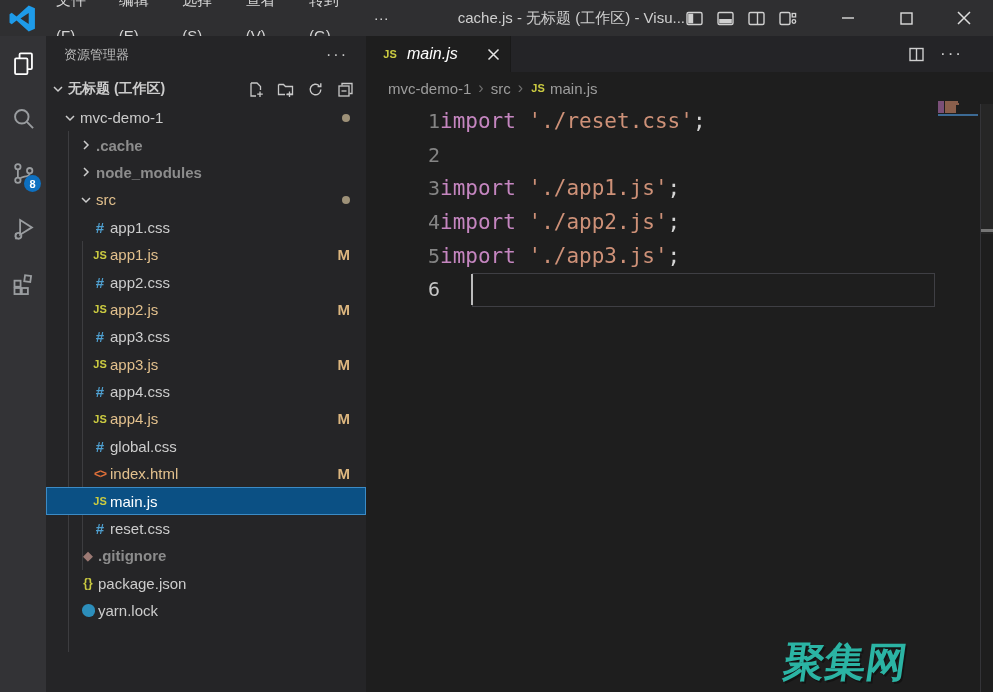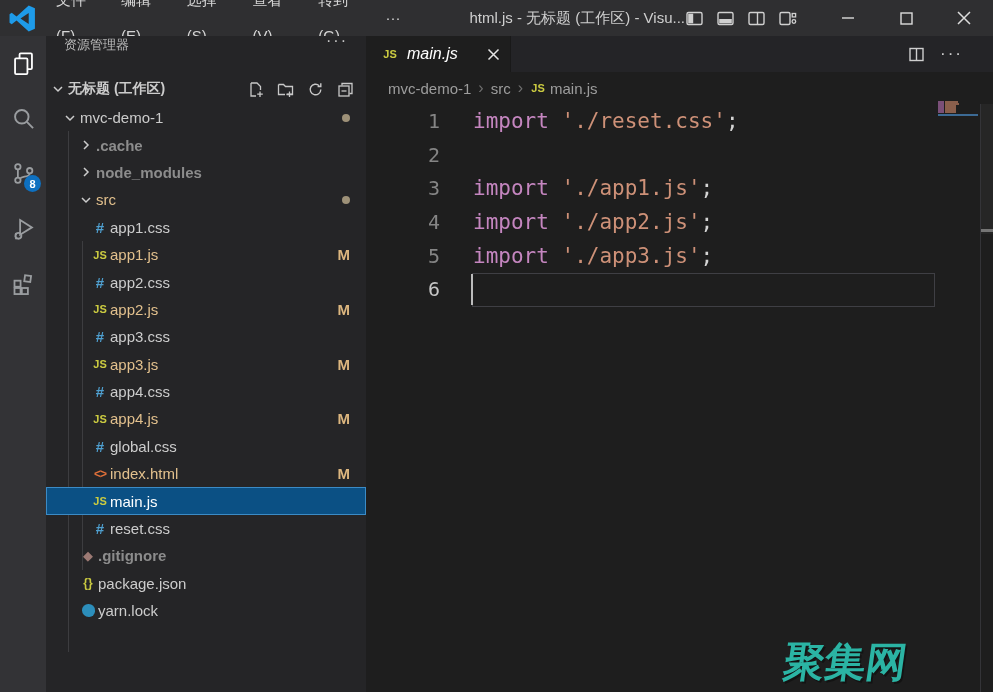--- a/index.html
+++ b/index.html
@@ -20,21 +20,21 @@
   .win-controls{display:flex;height:36px;}
   .win-btn{width:58px;height:36px;display:flex;align-items:center;justify-content:center;}
   
   .activitybar{position:absolute;left:0;top:36px;width:46px;height:656px;background:#333336;}
   .ab-item{width:46px;height:55px;display:flex;align-items:center;justify-content:center;position:relative;}
   .ab-badge{position:absolute;right:5px;bottom:9px;min-width:17px;height:17px;border-radius:9px;
             background:#0e70c0;color:#fff;font-size:11px;font-weight:bold;display:flex;
             align-items:center;justify-content:center;padding:0 3px;}
   
   .sidebar{position:absolute;left:46px;top:36px;width:320px;height:656px;background:#252527;overflow:hidden;}
-  .sb-title-row{height:38px;display:flex;align-items:flex-start;padding:0 18px;}
+  .sb-title-row{height:38px;display:flex;align-items:center;padding:0 18px;}
   .sb-title{font-size:13px;color:#bbbbbb;}
   .sb-more{margin-left:auto;color:#c5c5c5;font-size:16px;letter-spacing:2px;line-height:10px;cursor:pointer;}
   .sb-section{height:30px;display:flex;align-items:center;padding:0 12px 0 4px;}
   .sb-section-label{font-size:14px;font-weight:bold;color:#cccccc;margin-left:2px;}
   .sb-actions{margin-left:auto;display:flex;align-items:center;gap:13px;}
   .sb-actions svg{display:block;cursor:pointer;}
   .tree{position:relative;}
   .guide{position:absolute;width:1px;background:#3d3d40;}
   .trow{height:27.4px;display:flex;align-items:center;font-size:15px;cursor:pointer;position:relative;}
   .trow .chev{flex:none;width:18px;height:16px;display:flex;align-items:center;}
@@ -63,21 +63,21 @@
   .ed-actions{margin-left:auto;display:flex;align-items:center;gap:15px;padding-right:30px;}
   .ed-actions .dots{color:#cfcfcf;font-size:17px;letter-spacing:2px;cursor:pointer;}
   .breadcrumb{height:32px;display:flex;align-items:center;padding-left:22px;font-size:15px;color:#9d9d9d;}
   .bc-sep{margin:0 7px;color:#6f6f6f;font-size:16px;}
   .bc-item{cursor:pointer;}
   .breadcrumb .fi{width:16px;margin-right:4px;}
   .code-area{position:relative;height:588px;font-family:"DejaVu Sans Mono","Liberation Mono",monospace;}
   .code-line{height:33.7px;display:flex;align-items:center;font-size:21px;position:relative;}
   .ln{width:74px;text-align:right;color:#858585;font-size:20px;flex:none;}
   .code-line.current .ln{color:#c6c6c6;}
-  .txt{margin-left:33px;white-space:pre;}
+  .txt{white-space:pre;}
   .kw{color:#c586c0;}
   .str{color:#ce9178;}
   .pn{color:#d4d4d4;}
   .cur-line-box{position:absolute;left:106px;top:168.5px;width:463px;height:34.2px;
                 border:1px solid #3f3f44;pointer-events:none;}
   .cursor{position:absolute;left:105px;top:170px;width:2px;height:31px;background:#bcbcbc;}
   .minimap{position:absolute;left:572px;top:-3px;width:40px;}
   .mm-row{height:2px;display:flex;margin-bottom:0;}
   .mm-kw{height:2px;background:#7a4f78;margin-right:1px;}
   .mm-str{height:2px;background:#8a5f4c;}
@@ -101,21 +101,21 @@
       <path fill="#1e9be9" fill-rule="evenodd" d="M96 12 L73 2 L28 43 L10 29 L2 34 L2 66 L10 71 L28 57 L73 98 L96 88 Z M73 30 L42.5 50 L73 70 Z"></path>
     </svg>
     <div class="menus">
       <span class="menu-item">文件(F)</span>
       <span class="menu-item">编辑(E)</span>
       <span class="menu-item">选择(S)</span>
       <span class="menu-item">查看(V)</span>
       <span class="menu-item">转到(G)</span>
       <span class="menu-item">···</span>
     </div>
-    <span class="win-title">html.js - 无标题 (工作区) - Visu...</span>
+    <span class="win-title">cache.js - 无标题 (工作区) - Visu...</span>
     <div class="tb-spacer"></div>
     <div class="layout-icons">
       <svg width="19" height="19" viewBox="0 0 19 19">
         <rect x="2" y="3.5" width="15" height="12" rx="1.5" fill="none" stroke="#d0d0d0" stroke-width="1.4"></rect>
         <rect x="3.2" y="4.7" width="5" height="9.6" fill="#d0d0d0"></rect>
       </svg>
       <svg width="19" height="19" viewBox="0 0 19 19">
         <rect x="2" y="3.5" width="15" height="12" rx="1.5" fill="none" stroke="#d0d0d0" stroke-width="1.4"></rect>
         <rect x="3.2" y="10" width="12.6" height="4.3" fill="#d0d0d0"></rect>
       </svg>

